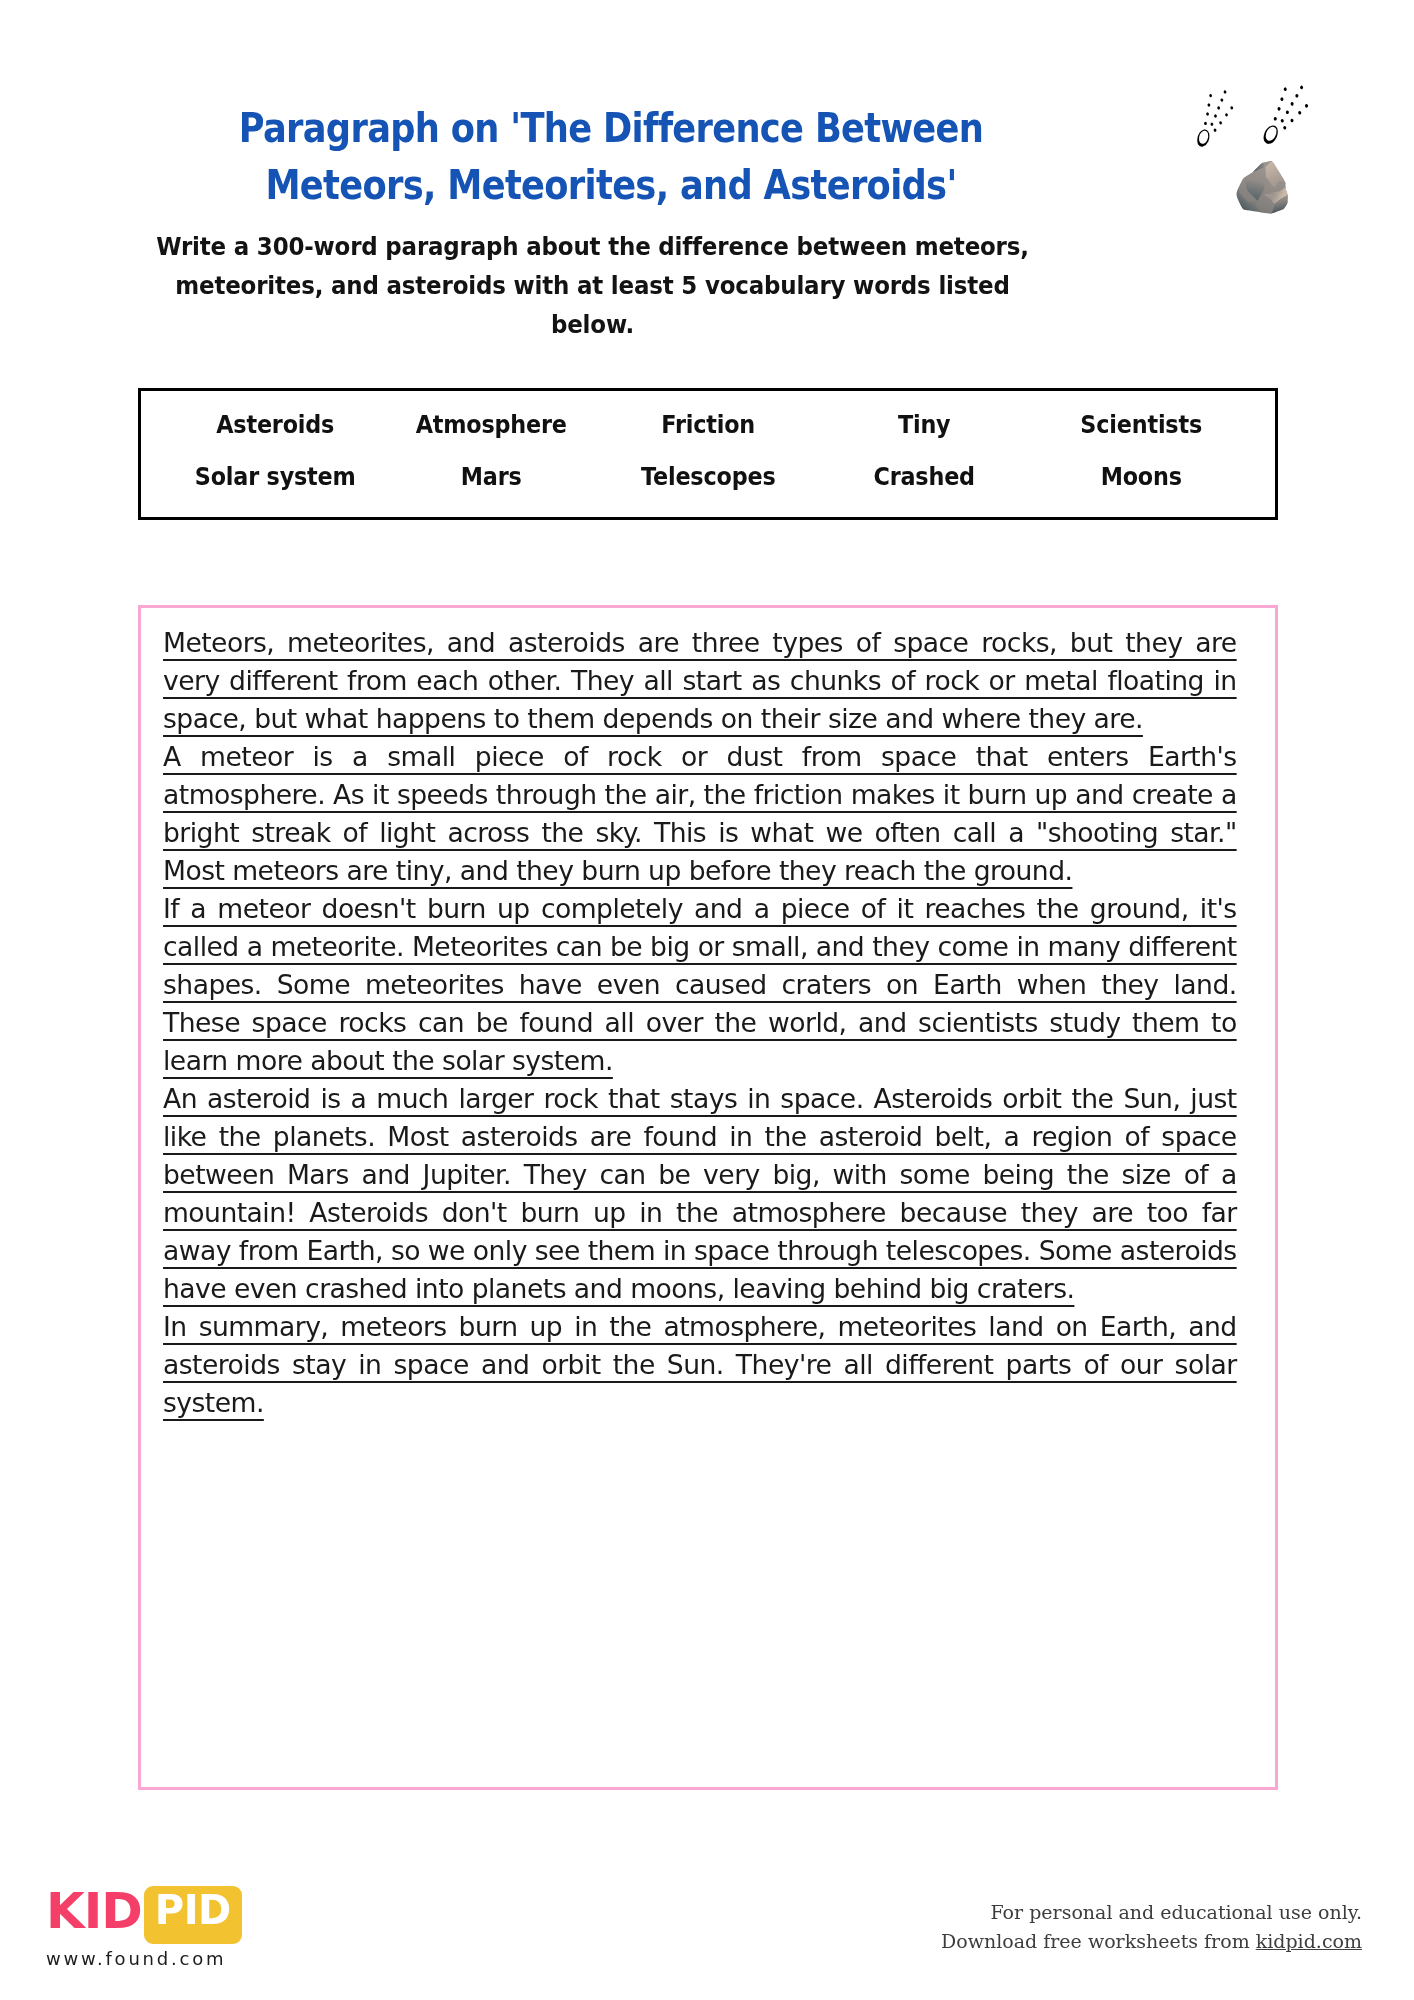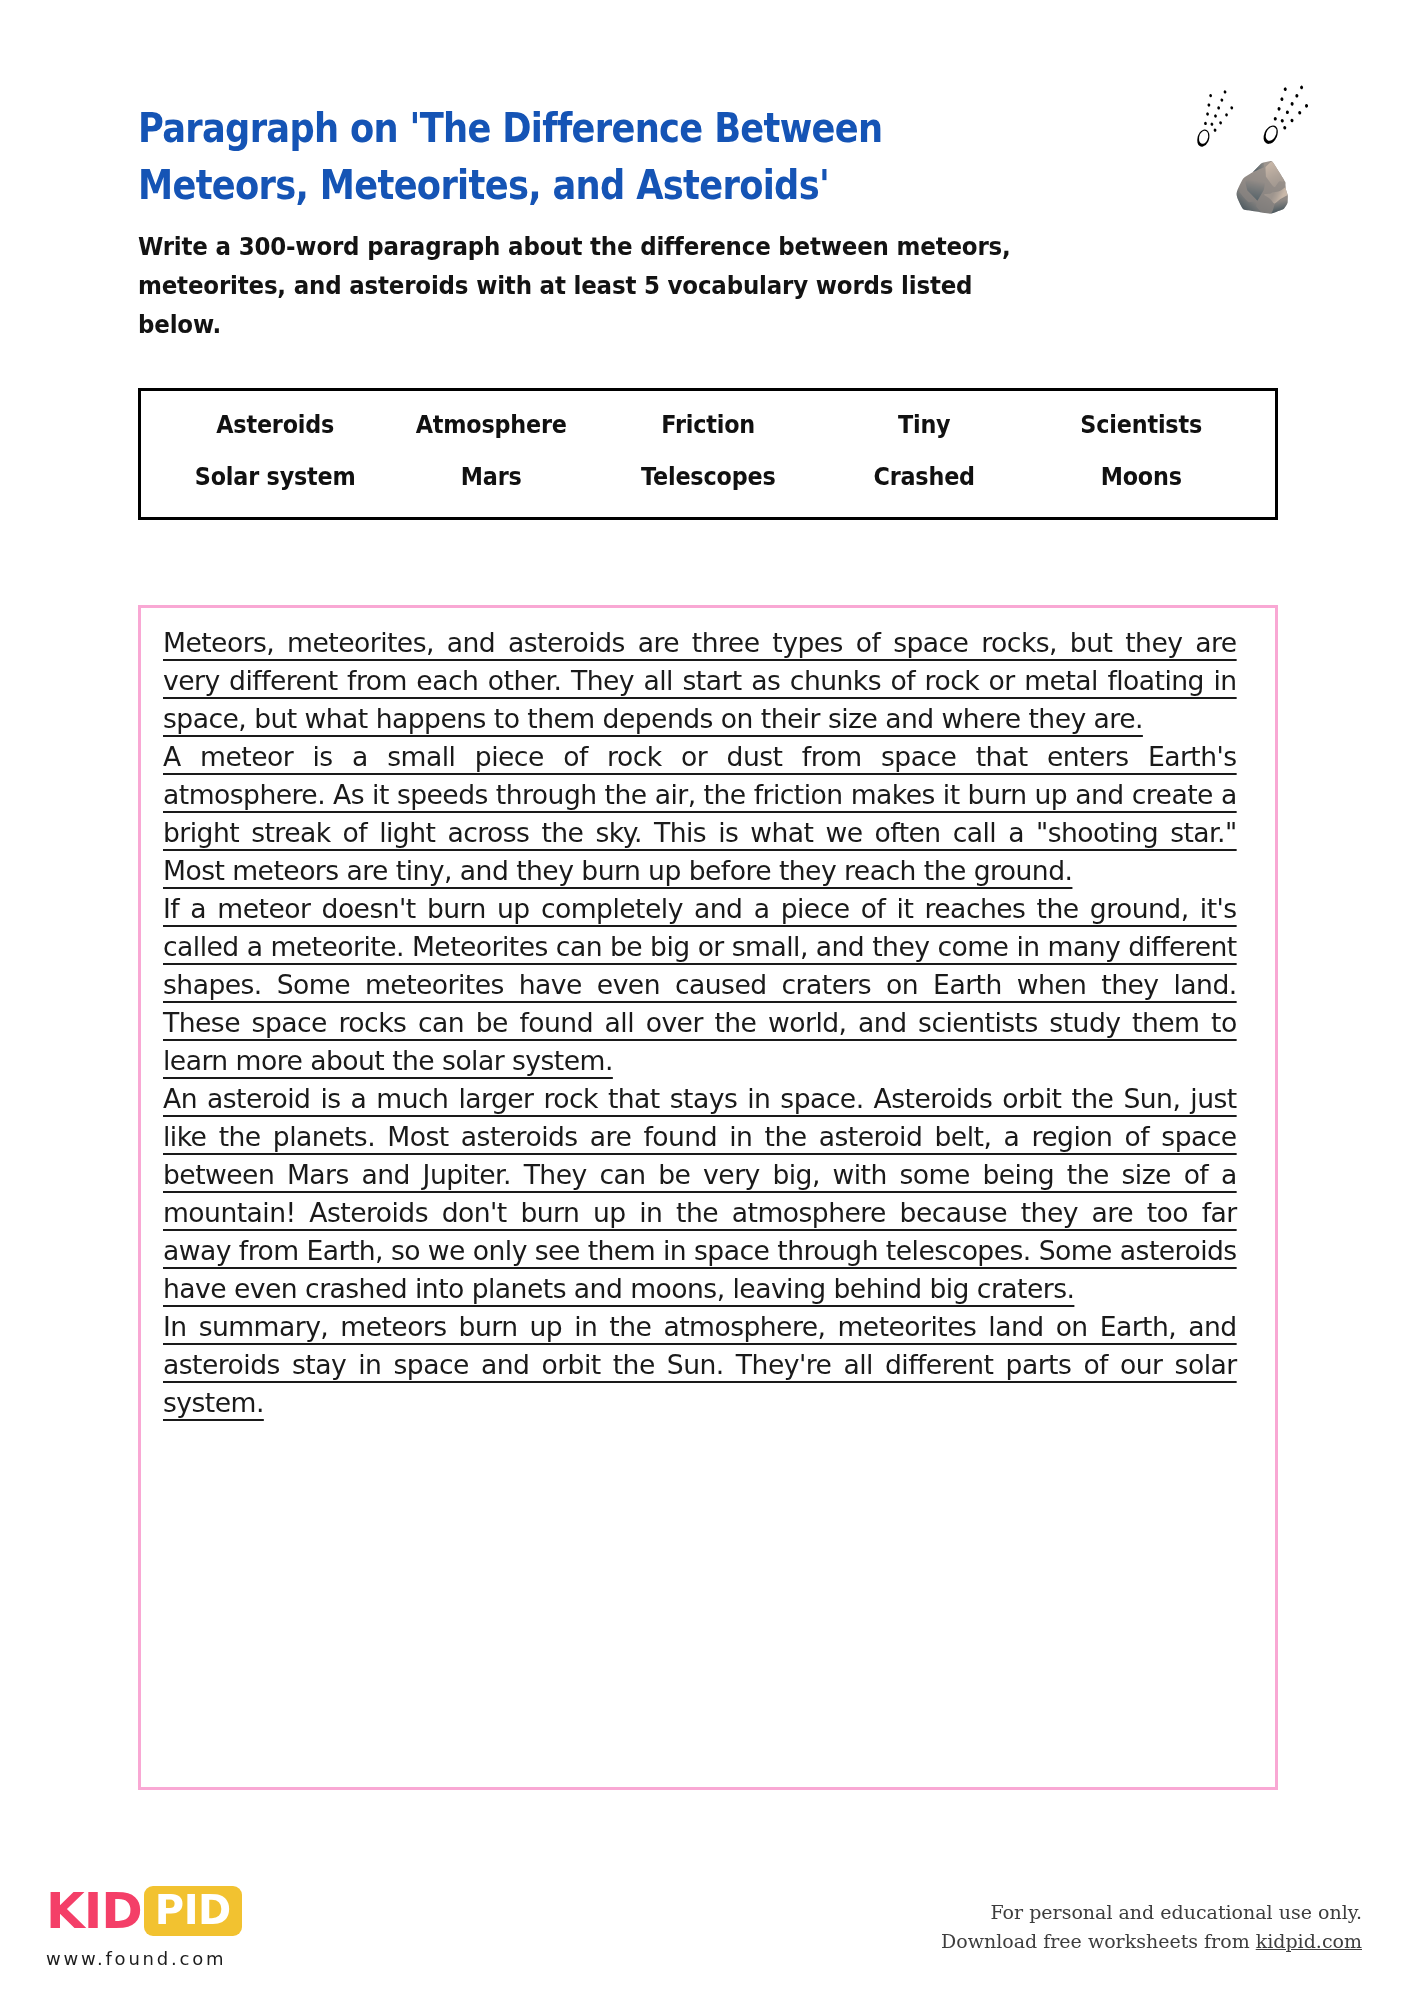--- a/index.html
+++ b/index.html
@@ -22,20 +22,21 @@
     height: 2000px;
     background: #ffffff;
   }
 
   
   .header {
     position: absolute;
     left: 138px;
     top: 100px;
     width: 1140px;
+    text-align: center;
   }
 
   .title {
     color: #1554b5;
     font-family: "DejaVu Sans", sans-serif;
     font-weight: bold;
     font-size: 41px;
     line-height: 1.38;
     letter-spacing: -0.8px;
     transform: scaleX(0.86);
@@ -165,21 +166,21 @@
     font-family: "DejaVu Sans", sans-serif;
     font-weight: bold;
     font-size: 50px;
     letter-spacing: -1px;
     line-height: 1;
   }
 
   .logo-pid-wrap {
     background: #f2c230;
     border-radius: 9px;
-    padding: 4px 11px 6px 11px;
+    padding: 4px 11px 14px 11px;
     margin-left: 2px;
     display: inline-block;
   }
 
   .logo-pid {
     color: #ffffff;
     font-family: "DejaVu Sans", sans-serif;
     font-weight: bold;
     font-size: 40px;
     letter-spacing: -0.5px;

